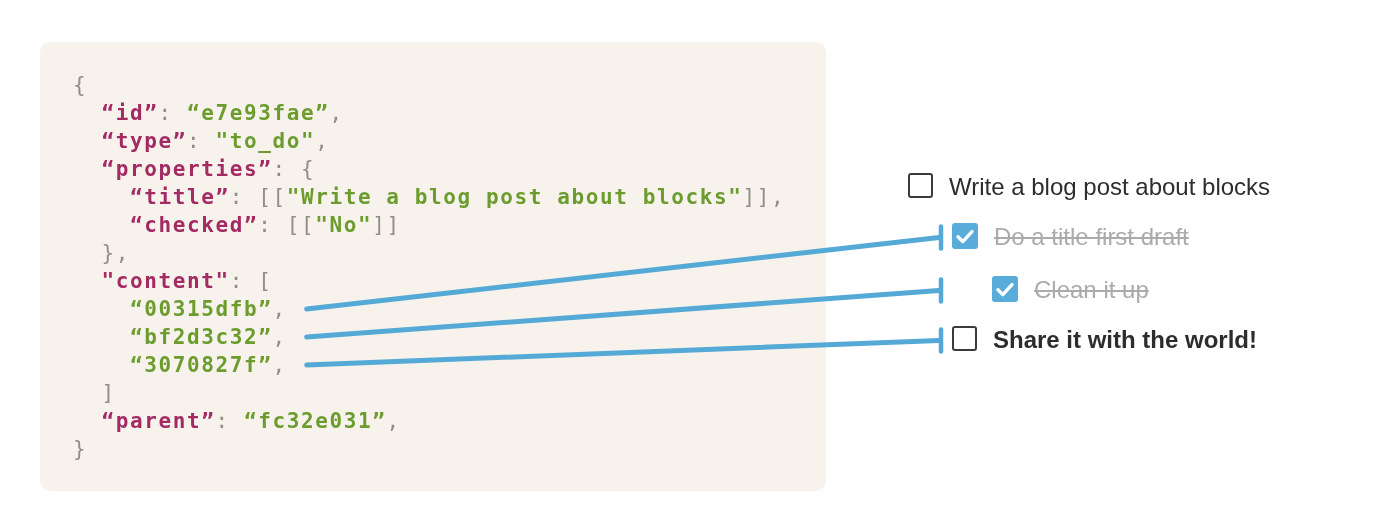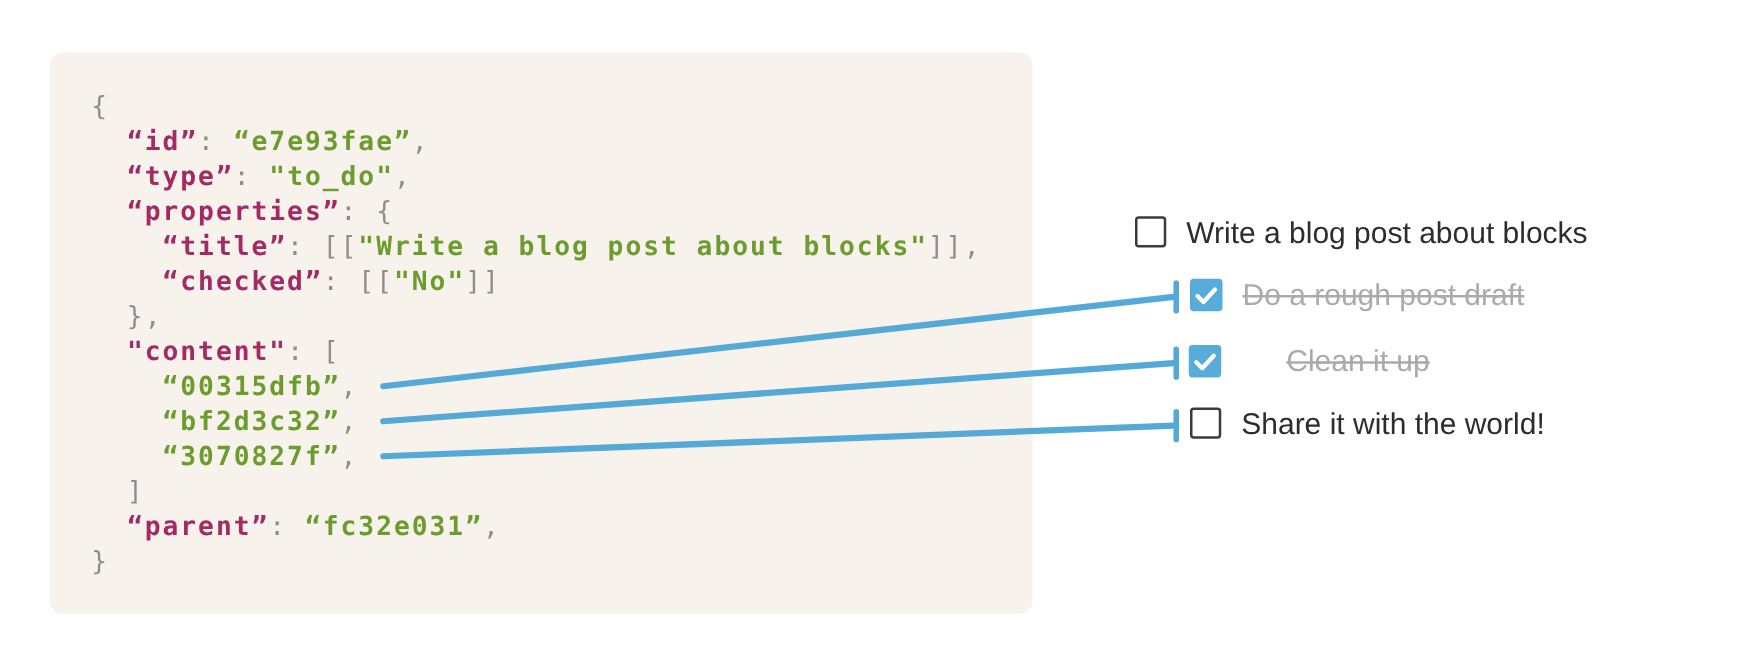--- a/index.html
+++ b/index.html
@@ -43,22 +43,22 @@
   
   .todo-item {
     position: absolute;
     height: 29px;
     display: flex;
     align-items: flex-start;
     font-family: "Liberation Sans", sans-serif;
   }
   .todo-item:nth-of-type(1) { left: 908px; top: 173px; }
   .todo-item:nth-of-type(2) { left: 952px; top: 223px; }
-  .todo-item:nth-of-type(3) { left: 951px; top: 276px; gap: 36px; }
-  .todo-item:nth-of-type(4) { left: 952px; top: 326px; }
+  .todo-item:nth-of-type(3) { left: 992px; top: 276px; }
+  .todo-item:nth-of-type(4) { left: 952px; top: 326px; font-weight: bold; }
 
   .checkbox {
     box-sizing: border-box;
     flex: 0 0 auto;
     cursor: pointer;
   }
   .checkbox.unchecked {
     width: 25px;
     height: 25px;
     border: 2.5px solid var(--checkbox-border, #3B3B3B);
@@ -107,21 +107,21 @@
       <div class="todo-item">
         <span class="checkbox unchecked"></span>
         <span class="todo-label">Write a blog post about blocks</span>
       </div>
       <div class="todo-item">
         <span class="checkbox checked">
           <svg viewBox="0 0 26 26" width="26" height="26">
             <polyline points="6,13.8 10.8,18.6 20,8.6" fill="none" stroke="#ffffff" stroke-width="3.4" stroke-linecap="round" stroke-linejoin="round"></polyline>
           </svg>
         </span>
-        <span class="todo-label done">Do a rough post draft</span>
+        <span class="todo-label done">Do a title first draft</span>
       </div>
       <div class="todo-item">
         <span class="checkbox checked">
           <svg viewBox="0 0 26 26" width="26" height="26">
             <polyline points="6,13.8 10.8,18.6 20,8.6" fill="none" stroke="#ffffff" stroke-width="3.4" stroke-linecap="round" stroke-linejoin="round"></polyline>
           </svg>
         </span>
         <span class="todo-label done">Clean it up</span>
       </div>
       <div class="todo-item">

